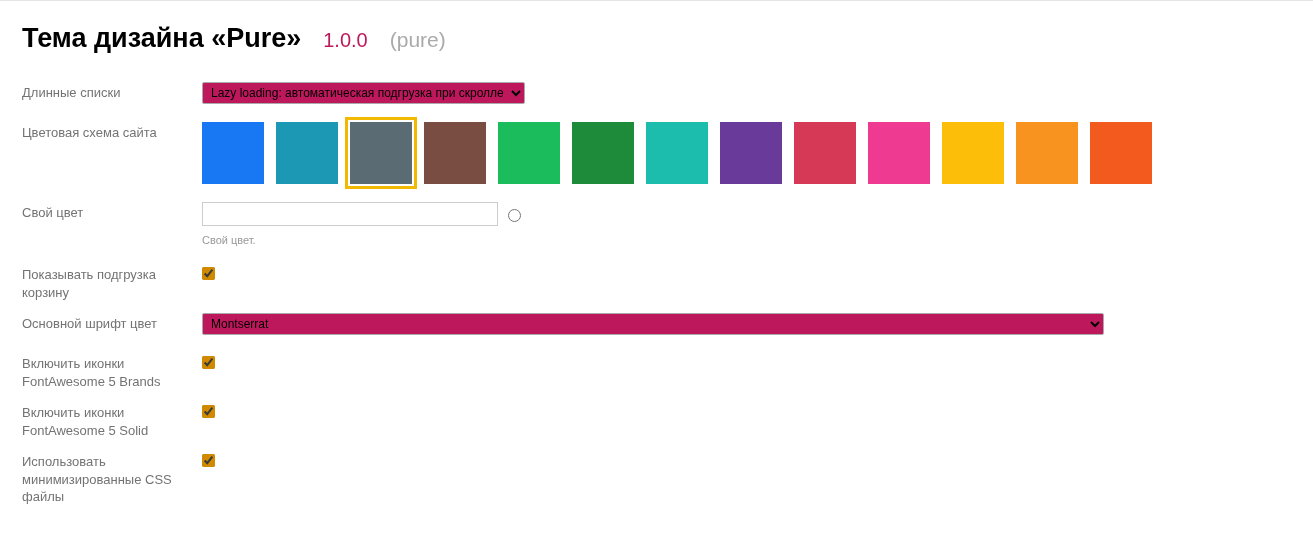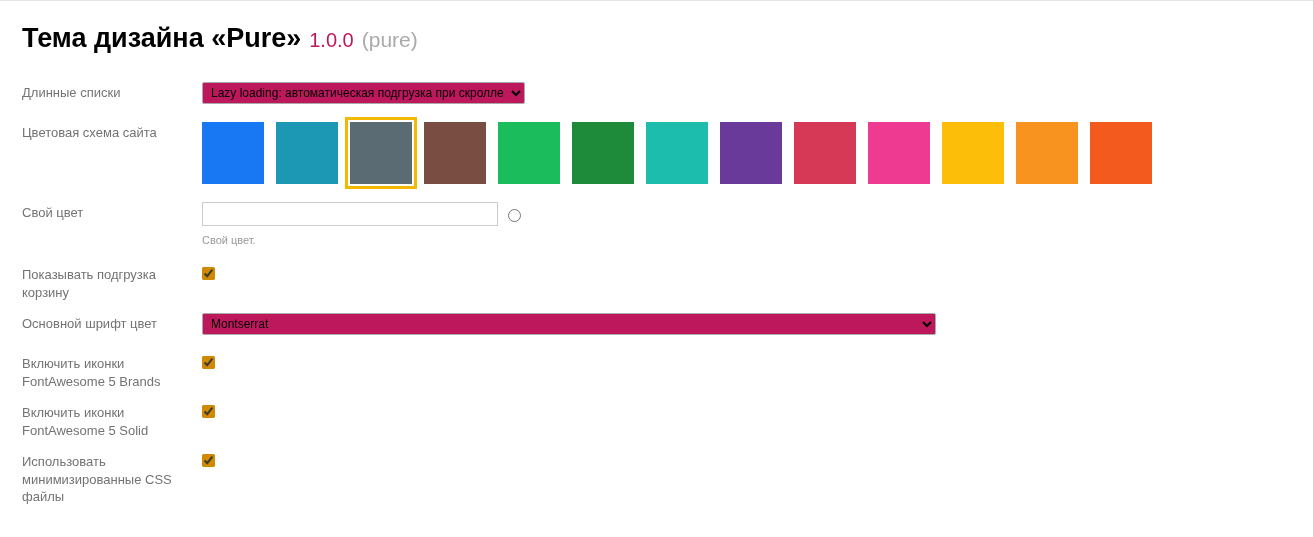--- a/index.html
+++ b/index.html
@@ -15,21 +15,21 @@
       border-top: 1px solid #e5e5e5;
       padding-top: 2px;
     }
     .container {
       padding: 20px 22px;
     }
     .page-title {
       margin-bottom: 28px;
       display: flex;
       align-items: baseline;
-      gap: 8px;
+      gap: 22px;
       flex-wrap: wrap;
     }
     .page-title h1 {
       font-size: 27px;
       font-weight: bold;
       color: #000;
     }
     .page-title .version {
       font-size: 20px;
       color: #be185d;
@@ -59,21 +59,21 @@
     }
     select {
       font-family: inherit;
       font-size: 12px;
       padding: 2px 4px;
       border: 1px solid #aaa;
       background: #be185d;
       border-radius: 2px;
     }
     select.wide {
-      width: 734px;
+      width: 902px;
       max-width: 100%;
     }
     .swatches {
       display: flex;
       gap: 12px;
       flex-wrap: wrap;
     }
     .swatch {
       width: 62px;
       height: 62px;

